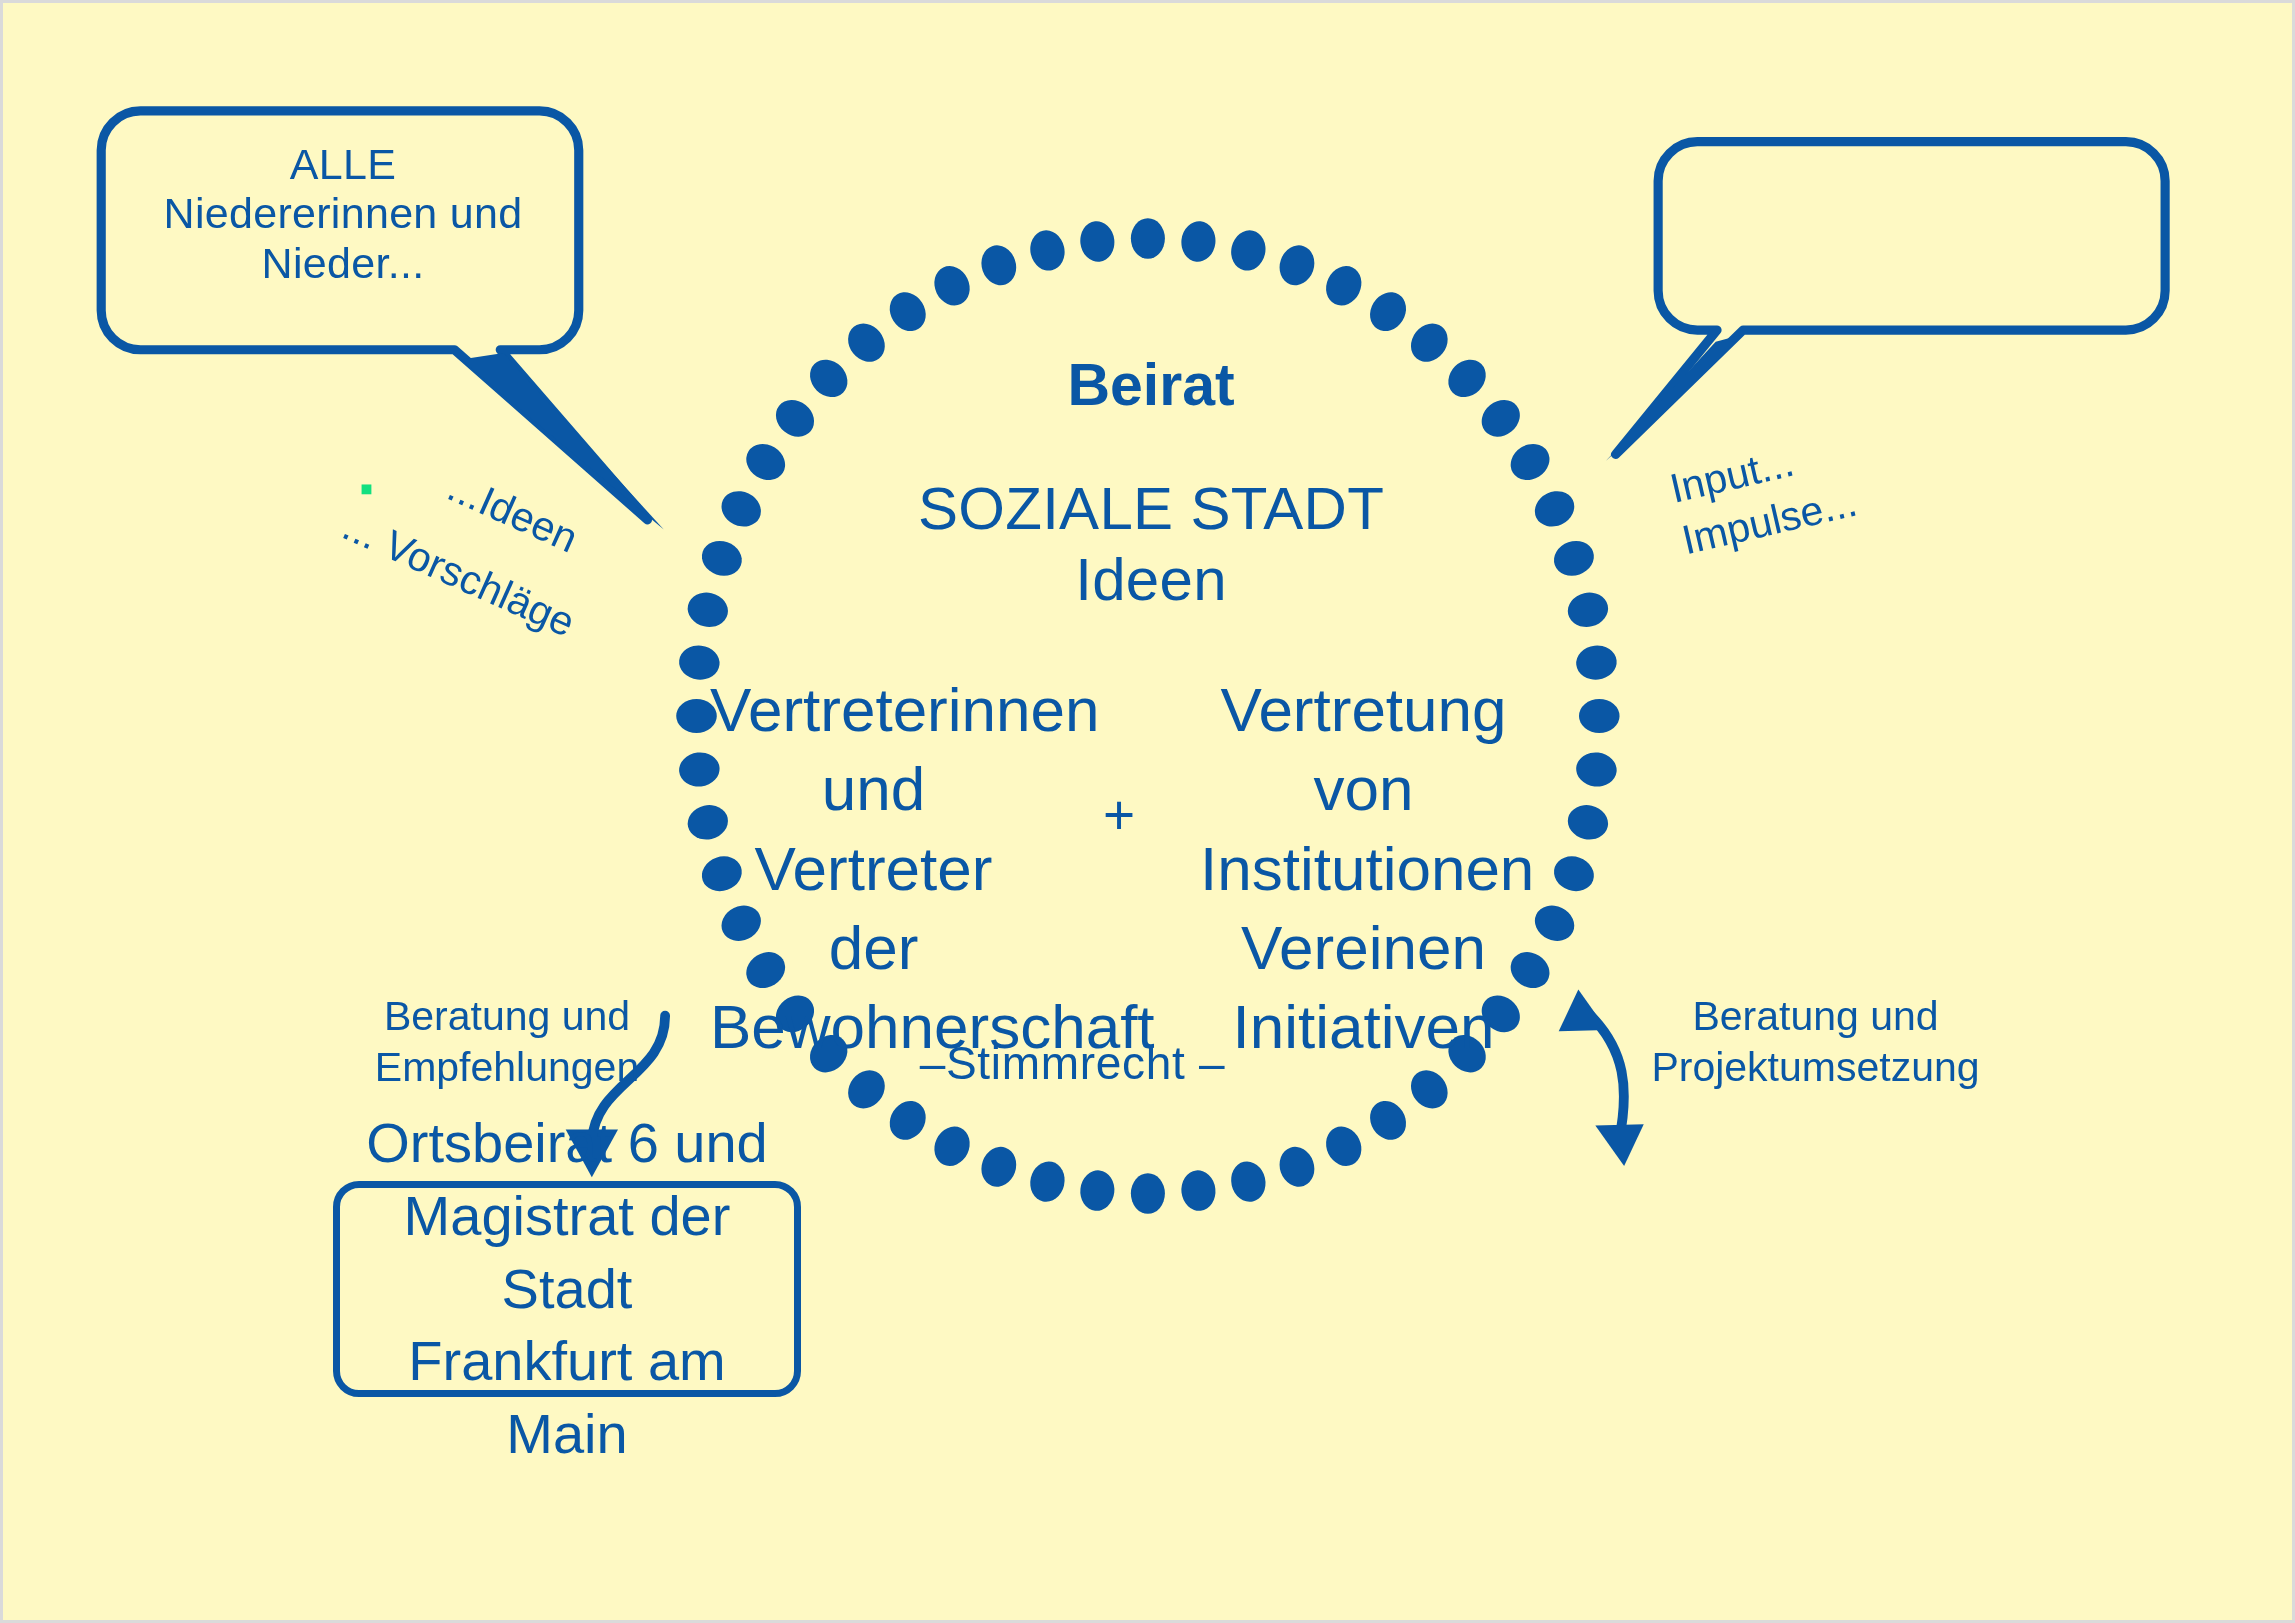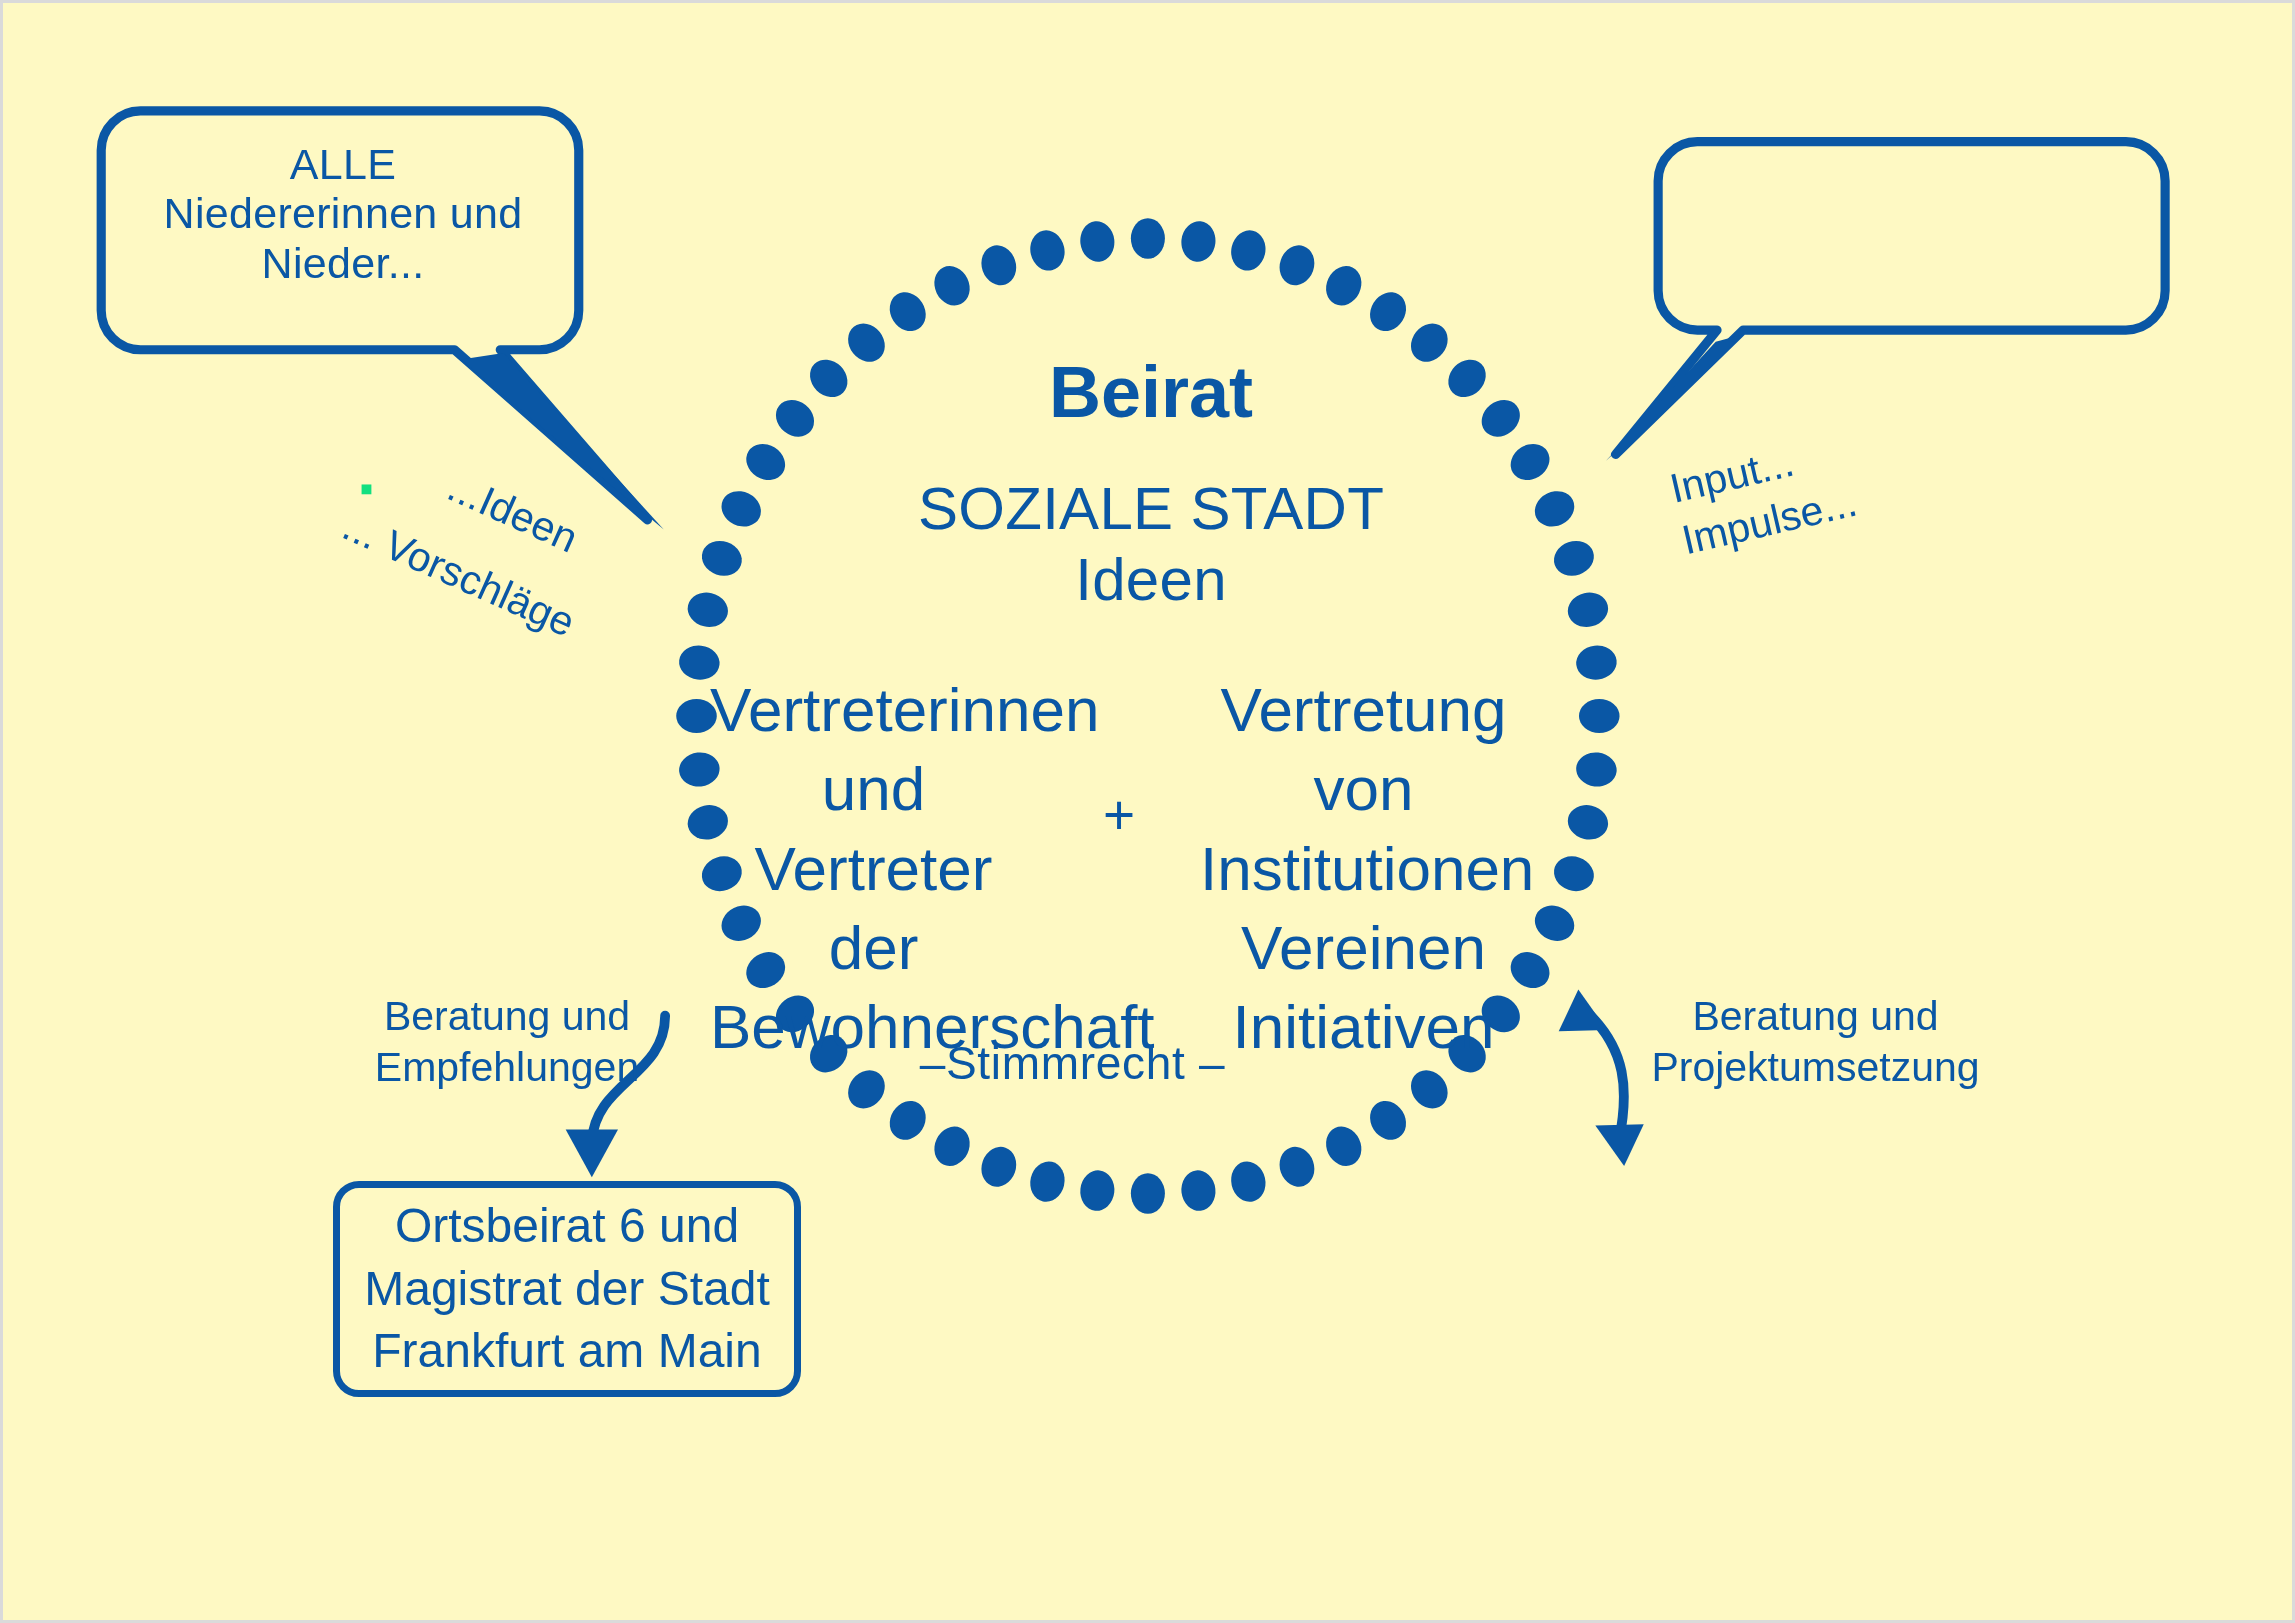--- a/index.html
+++ b/index.html
@@ -37,21 +37,21 @@
   }
 
   
   .bubble-text {
     font-size: 43px;
     letter-spacing: 0.3px;
   }
 
   
   .beirat-title {
-    font-size: 72px;
+    font-size: 59px;
     font-weight: 700;
     letter-spacing: 0px;
     line-height: 1.0;
   }
   .soziale-title {
     font-size: 60px;
     font-weight: 400;
     line-height: 1.18;
     letter-spacing: 0.3px;
   }
@@ -76,21 +76,21 @@
     white-space: pre-line;
     transform-origin: left top;
   }
 
   .flow-label {
     font-size: 41px;
     line-height: 1.25;
   }
 
   .box-text {
-    font-size: 48px;
+    font-size: 56px;
     line-height: 1.3;
   }
 
   
   .rbox {
     position: absolute;
     box-sizing: border-box;
     border: 7.2px solid #0a57a5;
     border-radius: 26px;
     display: flex;

